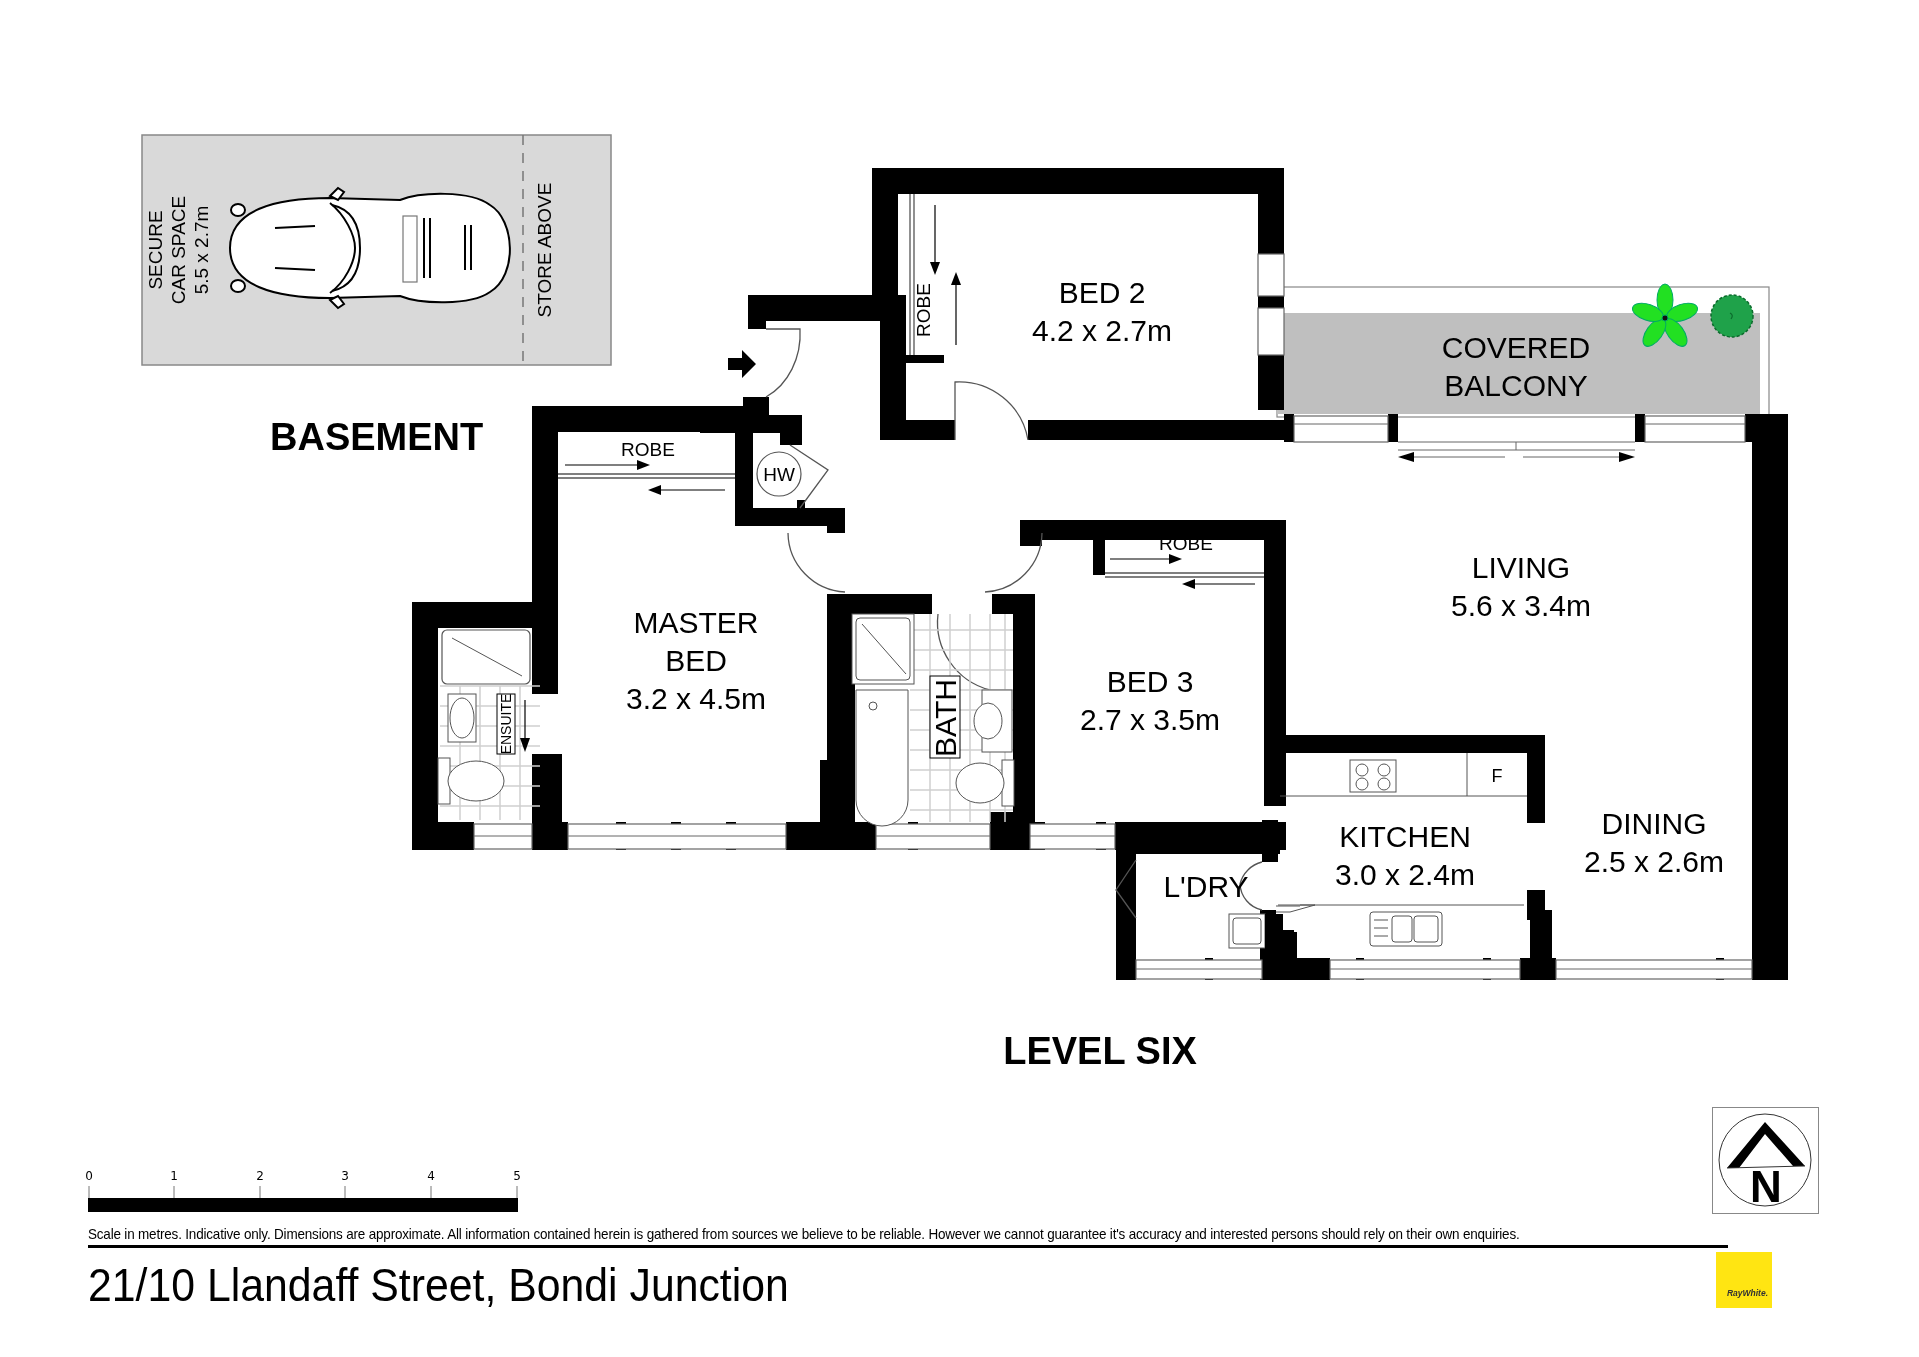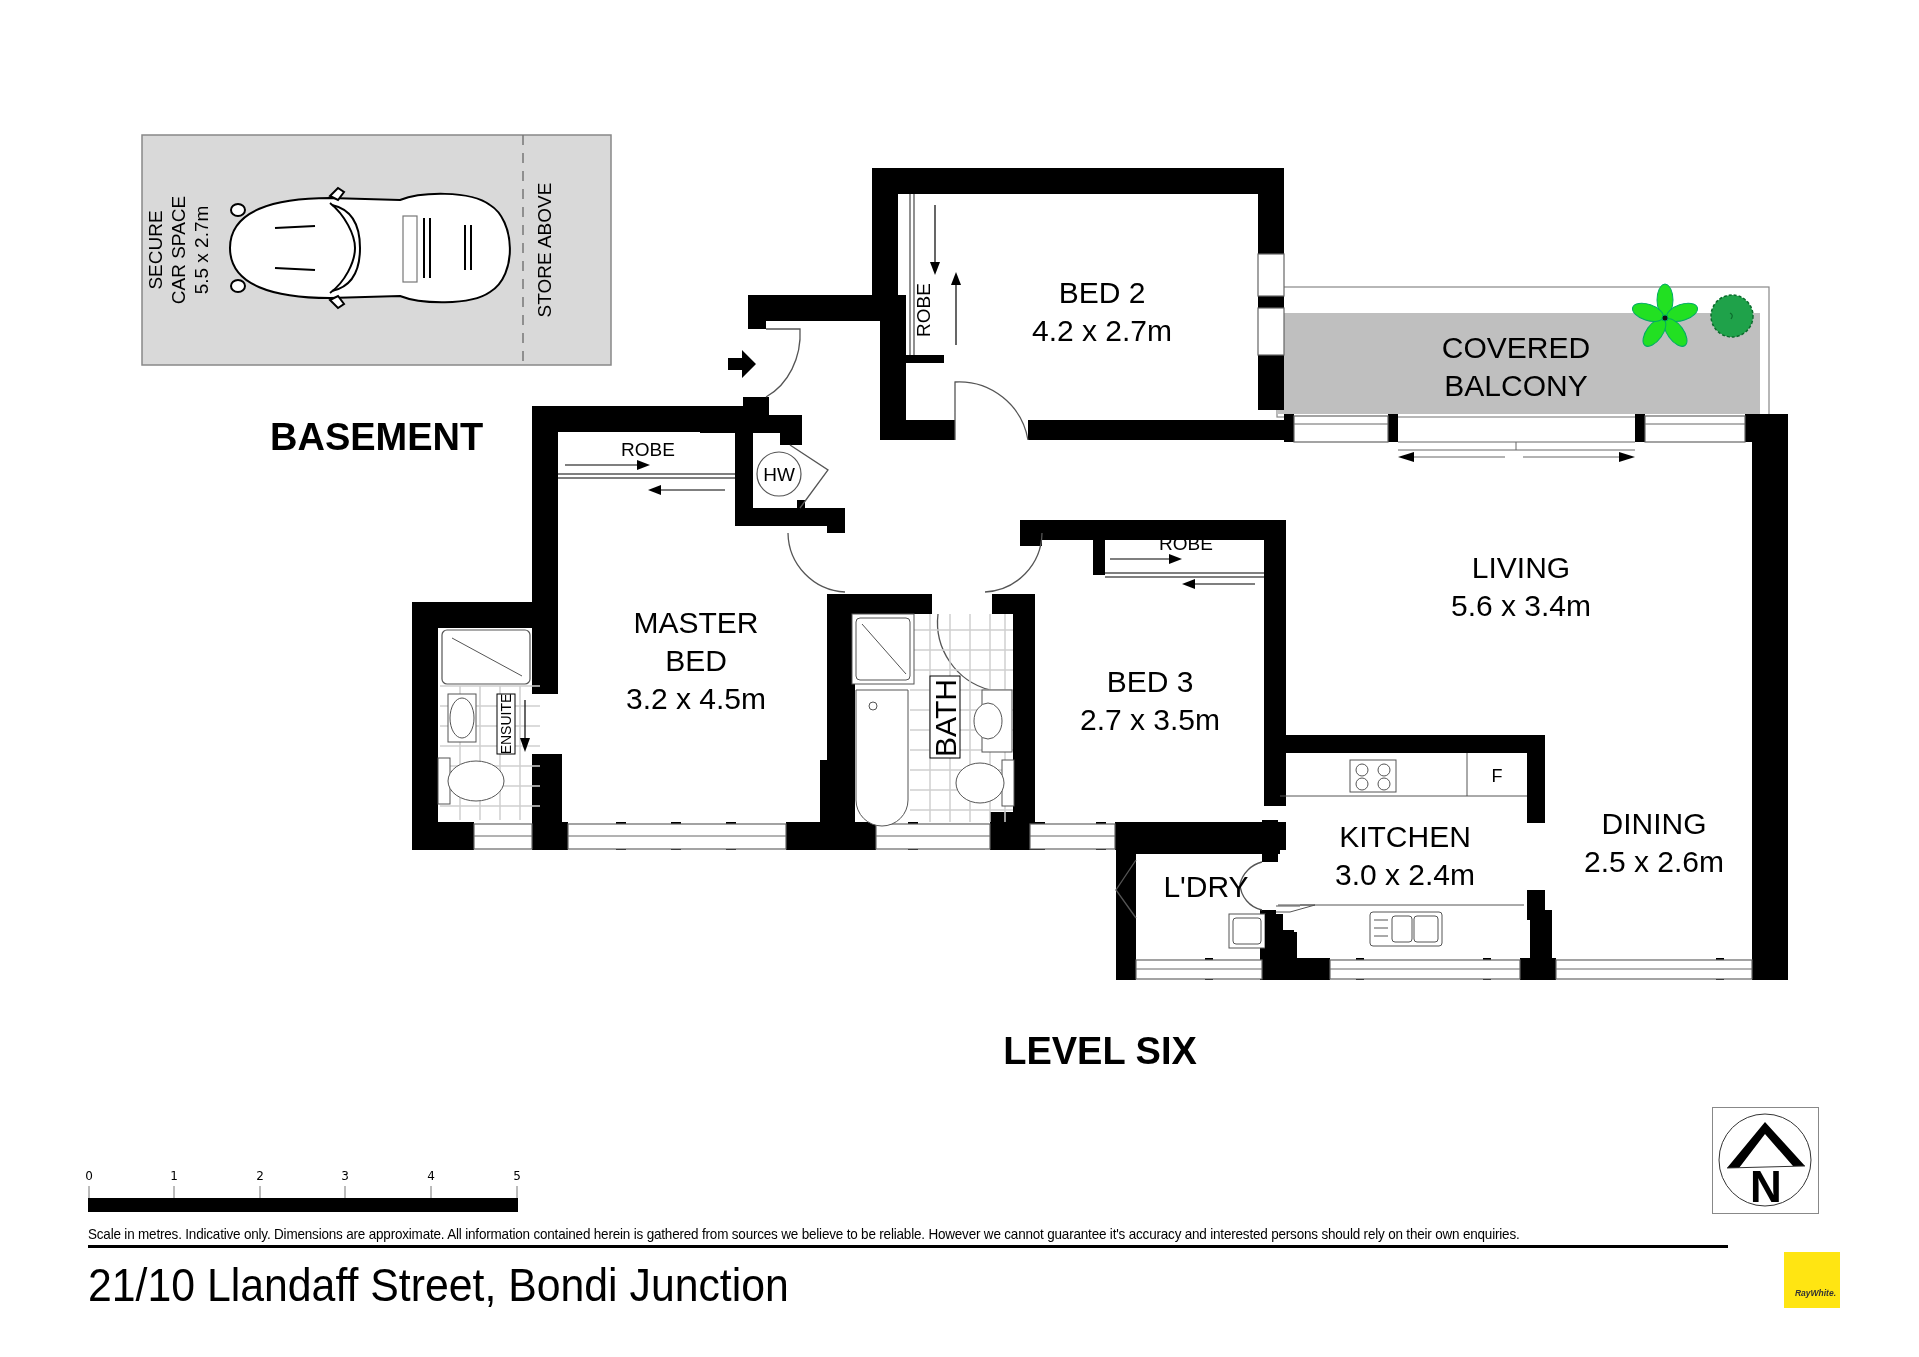--- a/index.html
+++ b/index.html
@@ -11,21 +11,21 @@
   .win { fill:#fff; stroke:#666; stroke-width:1.2; }
   .tile { fill:none; stroke:#cfcfcf; stroke-width:1.5; }
   .lbl { font-family:"Liberation Sans", sans-serif; fill:#000; }
   .room { font-size:30px; }
   .small { font-size:19px; }
   .level { font-size:38px; font-weight:bold; }
   .txt { position:absolute; font-family:"Liberation Sans", sans-serif; color:#000; white-space:nowrap; }
   #disclaimer { left:88px; top:1226px; font-size:14.5px; letter-spacing:-0.2px; transform:scaleX(0.93); transform-origin:left top; }
   #address { left:88px; top:1258px; font-size:46px; transform:scaleX(0.93); transform-origin:left top; }
   #divider { position:absolute; left:88px; top:1245px; width:1640px; height:3px; background:#000; }
-  #logo { position:absolute; left:1784px; top:1252px; width:56px; height:56px; background:#FFE512; }
+  #logo { position:absolute; left:1716px; top:1252px; width:56px; height:56px; background:#FFE512; }
   #logo span { position:absolute; right:4px; bottom:10px; font-size:8.5px; font-style:italic; font-weight:bold; color:#333; }
   #compass { position:absolute; left:1712px; top:1107px; width:107px; height:107px; border:1.5px solid #888; box-sizing:border-box; background:#fff; }
   .scale-tick { font-family:"DejaVu Sans", sans-serif; font-size:12px; }
 </style>
 </head>
 <body>
 
 <svg width="1919" height="1357" viewBox="0 0 1919 1357">
 
   <g>

